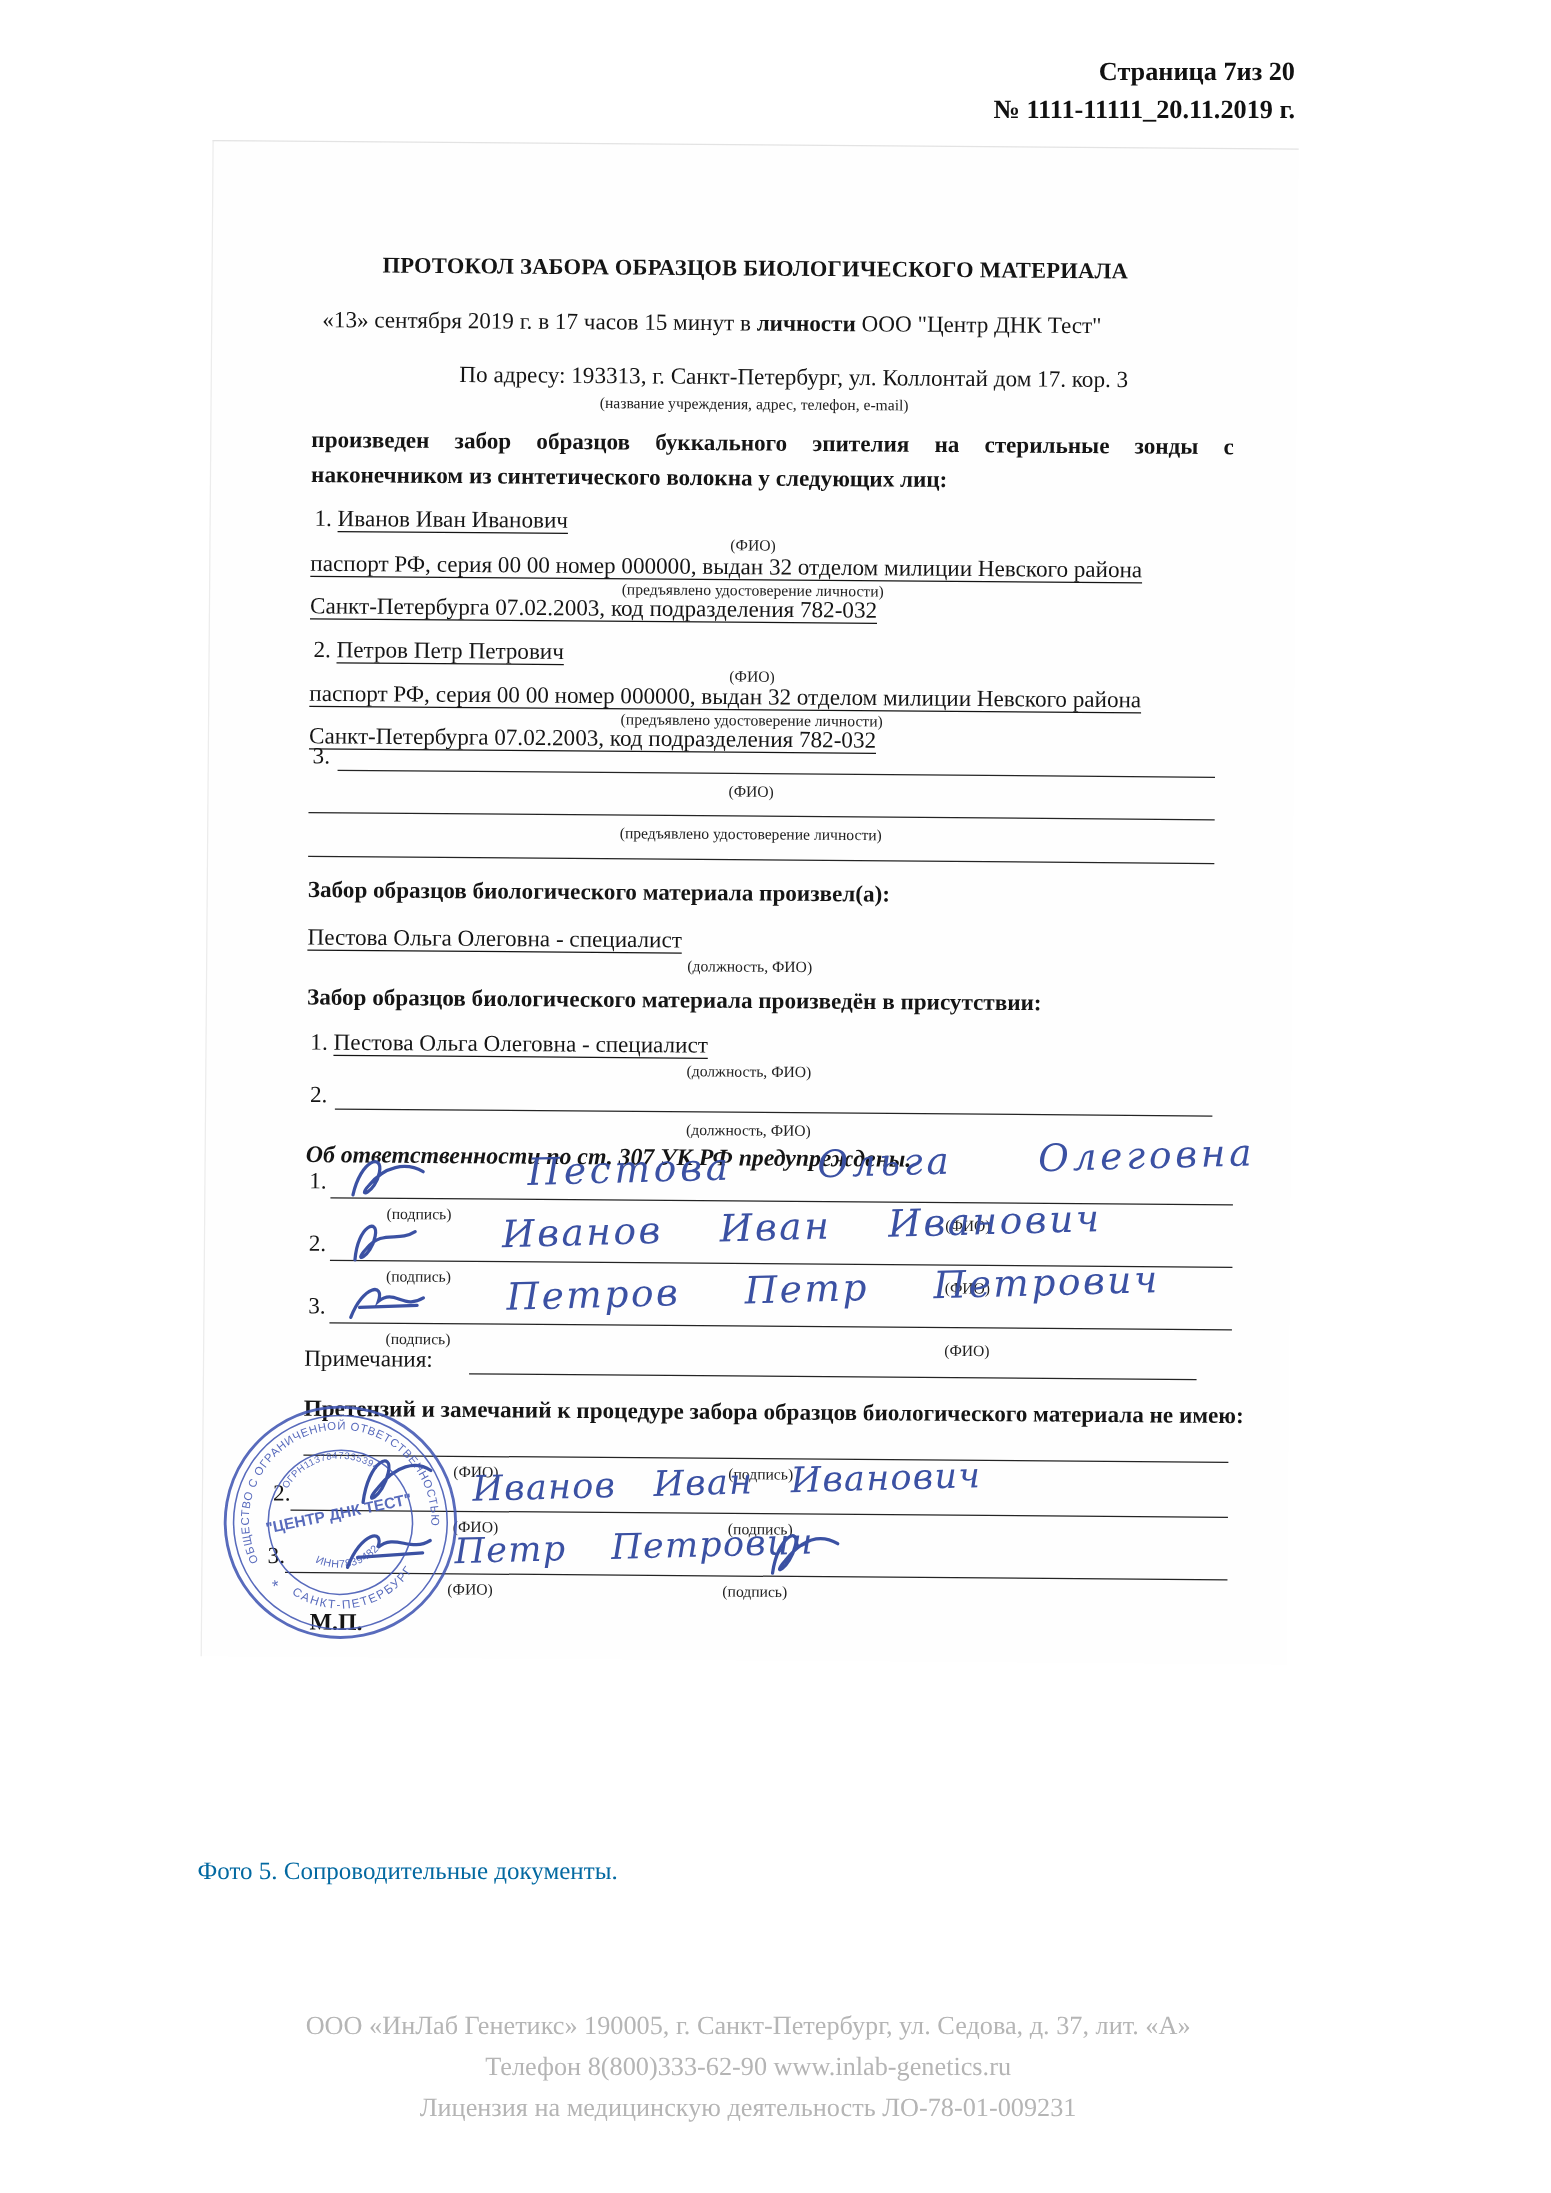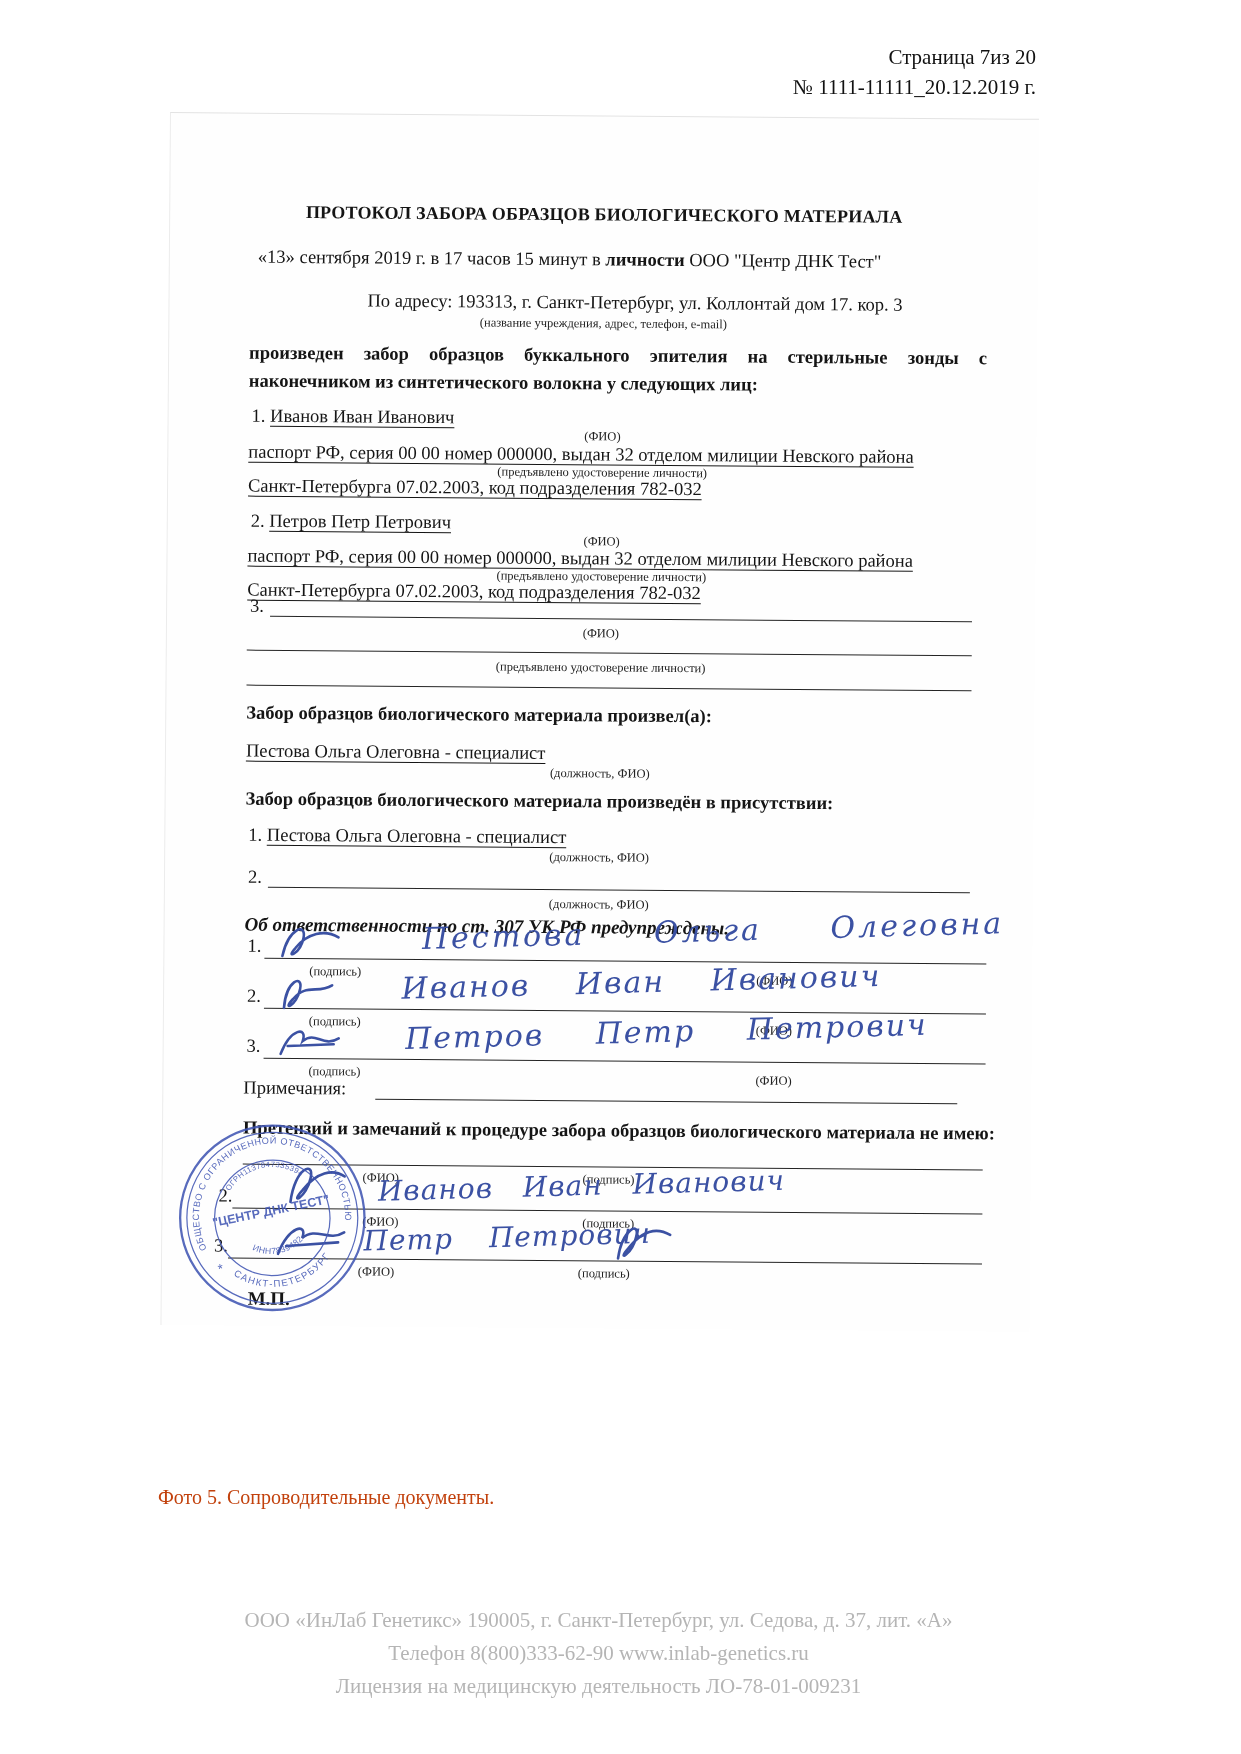--- a/index.html
+++ b/index.html
@@ -2,21 +2,21 @@
 <html><head>
 <meta charset="utf-8">
 <style>
   html,body{margin:0;padding:0;}
   body{
     width:1241px;height:1754px;background:#ffffff;position:relative;
     font-family:"Liberation Serif",serif;color:#151515;overflow:hidden;
   }
   .abs{position:absolute;}
   
-  .page-header{position:absolute;top:42px;right:205px;text-align:right;font-size:21px;line-height:1.45;color:#111;}
+  .page-header{position:absolute;top:42px;right:205px;text-align:right;font-size:21px;line-height:1.45;color:#111;font-weight:bold;}
   
   .photo{
     position:absolute;left:170px;top:112px;width:868px;height:1212px;background:#fefefe;
     transform:rotate(0.45deg);transform-origin:top left;
     border-top:1px solid #e3e3e3;border-left:1px solid #ececec;
   }
   .t-title{font-weight:bold;font-size:18px;letter-spacing:.2px;text-align:center;left:0;right:0;}
   .t-body{font-size:18.5px;white-space:nowrap;}
   .t-bold{font-weight:bold;font-size:18.5px;}
   .t-cap{font-size:12.5px;color:#222;white-space:nowrap;}
@@ -27,32 +27,32 @@
   .num{font-size:18.5px;}
   .hand{
     font-family:"DejaVu Serif",serif;font-style:italic;color:#3b51a3;
     white-space:nowrap;transform:rotate(-2deg);transform-origin:left bottom;
   }
   .sig-svg{position:absolute;overflow:visible;}
   .sig-svg path{stroke:#3b51a3;fill:none;stroke-width:2.6;stroke-linecap:round;}
   .warning{font-weight:bold;font-style:italic;font-size:19px;}
   .stamp{position:absolute;left:14px;top:1008px;width:192px;height:192px;opacity:.88;transform:rotate(-12deg);}
   .mp{font-weight:bold;font-size:19px;}
-  .photo-caption{position:absolute;left:158px;top:1486px;font-size:20px;color:#c2410c;}
+  .photo-caption{position:absolute;left:158px;top:1486px;font-size:20px;color:#0369a1;}
   .footer{
     position:absolute;left:0;top:1604px;width:1241px;text-align:center;
     color:#b5b5b5;font-size:21px;line-height:33px;transform:translateX(-22px);
   }
 </style>
 </head>
 <body>
 
 <div class="page-header">
   <div>Страница 7из 20</div>
-  <div>№ 1111-11111_20.12.2019 г.</div>
+  <div>№ 1111-11111_20.11.2019 г.</div>
 </div>
 
 <div class="photo">
 
   <div class="abs t-title" style="top:88px;">ПРОТОКОЛ ЗАБОРА ОБРАЗЦОВ БИОЛОГИЧЕСКОГО МАТЕРИАЛА</div>
 
   <div class="abs t-body" style="left:88px;top:133px;"><span>«13» сентября 2019 г. в 17 часов 15 минут в </span><b>личности</b><span> ООО "Центр ДНК Тест"</span></div>
 
   <div class="abs t-body" style="left:198px;top:176px;">По адресу: 193313, г. Санкт-Петербург, ул. Коллонтай дом 17. кор. 3</div>
   <div class="abs t-cap center" style="top:200px;">(название учреждения, адрес, телефон, e-mail)</div>

